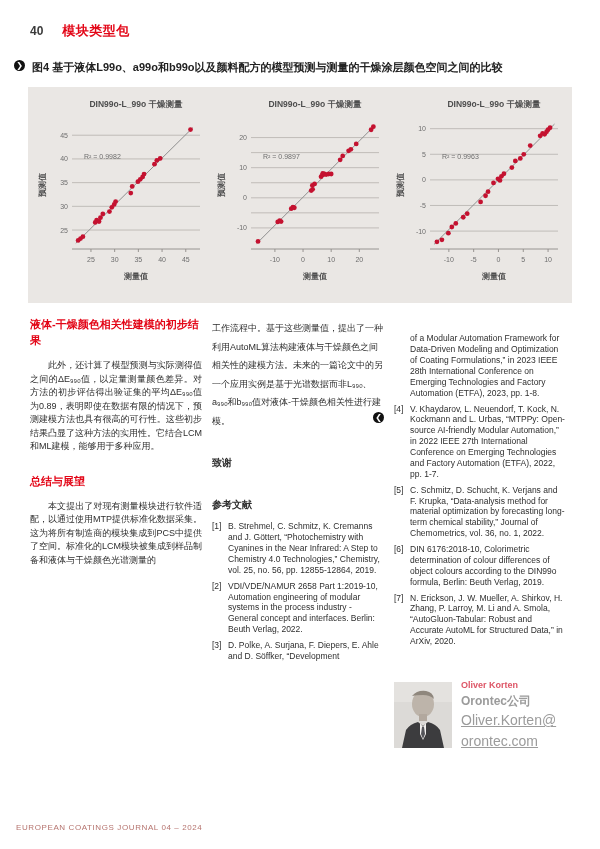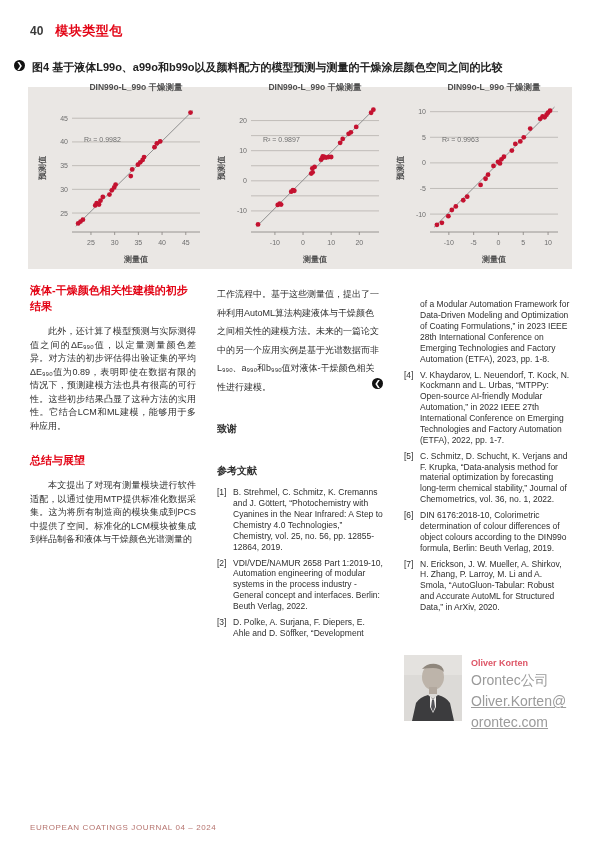--- a/index.html
+++ b/index.html
@@ -3,61 +3,61 @@
 <meta charset="utf-8">
 <style>
   * { margin:0; padding:0; box-sizing:border-box; }
   html,body { background:#ffffff; }
   .page {
     position:relative; width:600px; height:849px; background:#ffffff;
     font-family:"Liberation Sans","DejaVu Sans",sans-serif; color:#2e2e2e; overflow:hidden;
   }
   .header { padding:22px 30px 0 30px; display:flex; align-items:baseline; }
   .page-num { font-size:12px; font-weight:bold; color:#3a3a3a; }
-  .section-title { font-size:13px; font-weight:bold; color:#e30617; margin-left:12px; letter-spacing:0.5px; }
+  .section-title { font-size:13px; font-weight:bold; color:#e30617; margin-left:19px; letter-spacing:0.5px; }
 
   .caption-row { margin:20px 30px 0 14px; display:flex; align-items:flex-start; }
   .marker-circle {
     flex:0 0 auto; width:11px; height:11px; border-radius:50%; background:#111;
     color:#fff; font-size:8px; line-height:11px; text-align:center; font-weight:bold;
   }
   .fig-caption { font-size:11px; font-weight:600; color:#222; margin-left:7px; line-height:1.3; }
 
   .figure-panel {
-    margin:13px 28px 0 28px; height:182px; background:#eae7e4;
+    margin:13px 28px 0 28px; height:216px; background:#eae7e4;
     display:flex; justify-content:space-between; align-items:center; padding:4px 8px;
   }
   .chart-title { font-size:8.5px; font-weight:bold; fill:#4e4e4e; }
   .tick-label { font-size:7px; fill:#6e6e6e; }
   .axis-label { font-size:8px; font-weight:bold; fill:#4e4e4e; }
   .r2-label { font-size:7px; fill:#6e6e6e; }
 
-  .columns { display:flex; margin:14px 30px 0 30px; gap:21px; }
+  .columns { display:flex; margin:14px 30px 0 30px; gap:10px; }
   .col { width:172px; }
   .red-heading { color:#e30617; font-size:11px; font-weight:bold; line-height:1.4; }
   .para { font-size:9px; line-height:1.5; text-align:justify; color:#2e2e2e; margin-top:11px; }
   .indent { text-indent:2em; }
   .sub-heading { font-size:10px; font-weight:bold; color:#2e2e2e; margin-top:28px; }
   .mt18 { margin-top:20px; }
   .end-row { overflow:hidden; }
   .end-marker { float:right; margin-top:2px; }
 
   .ref-list { margin-top:9px; }
   .ref-item { display:flex; font-size:8.5px; line-height:1.28; margin-bottom:5px; color:#2e2e2e; }
   .ref-num { flex:0 0 16px; }
   .ref-text { flex:1 1 auto; text-align:left; }
 
-  .author-block { margin-top:42px; display:flex; align-items:flex-start; }
+  .author-block { margin-top:30px; display:flex; align-items:center; }
   .author-photo { flex:0 0 auto; width:58px; height:66px; background:#d9d7d4; overflow:hidden; }
   .author-info { margin-left:9px; padding-top:2px; }
   .author-name { color:#dd5566; font-size:9px; font-weight:bold; line-height:1.5; }
-  .author-line { color:#9b9b9b; font-size:14px; line-height:1.5; }
+  .author-line { color:#9b9b9b; font-size:12px; line-height:1.5;font-weight:bold; }
   .author-link { color:#9b9b9b; font-size:14px; line-height:1.5; text-decoration:underline; }
 
-  .footer { position:absolute; left:30px; bottom:17px; font-size:8px; letter-spacing:0.6px; color:#b5736e; }
+  .footer { position:absolute; left:16px; bottom:17px; font-size:8px; letter-spacing:0.6px; color:#b5736e; }
 </style>
 </head>
 <body>
 
 <div class="page">
 
   <div class="header">
     <span class="page-num">40</span>
     <span class="section-title">模块类型包</span>
   </div>

